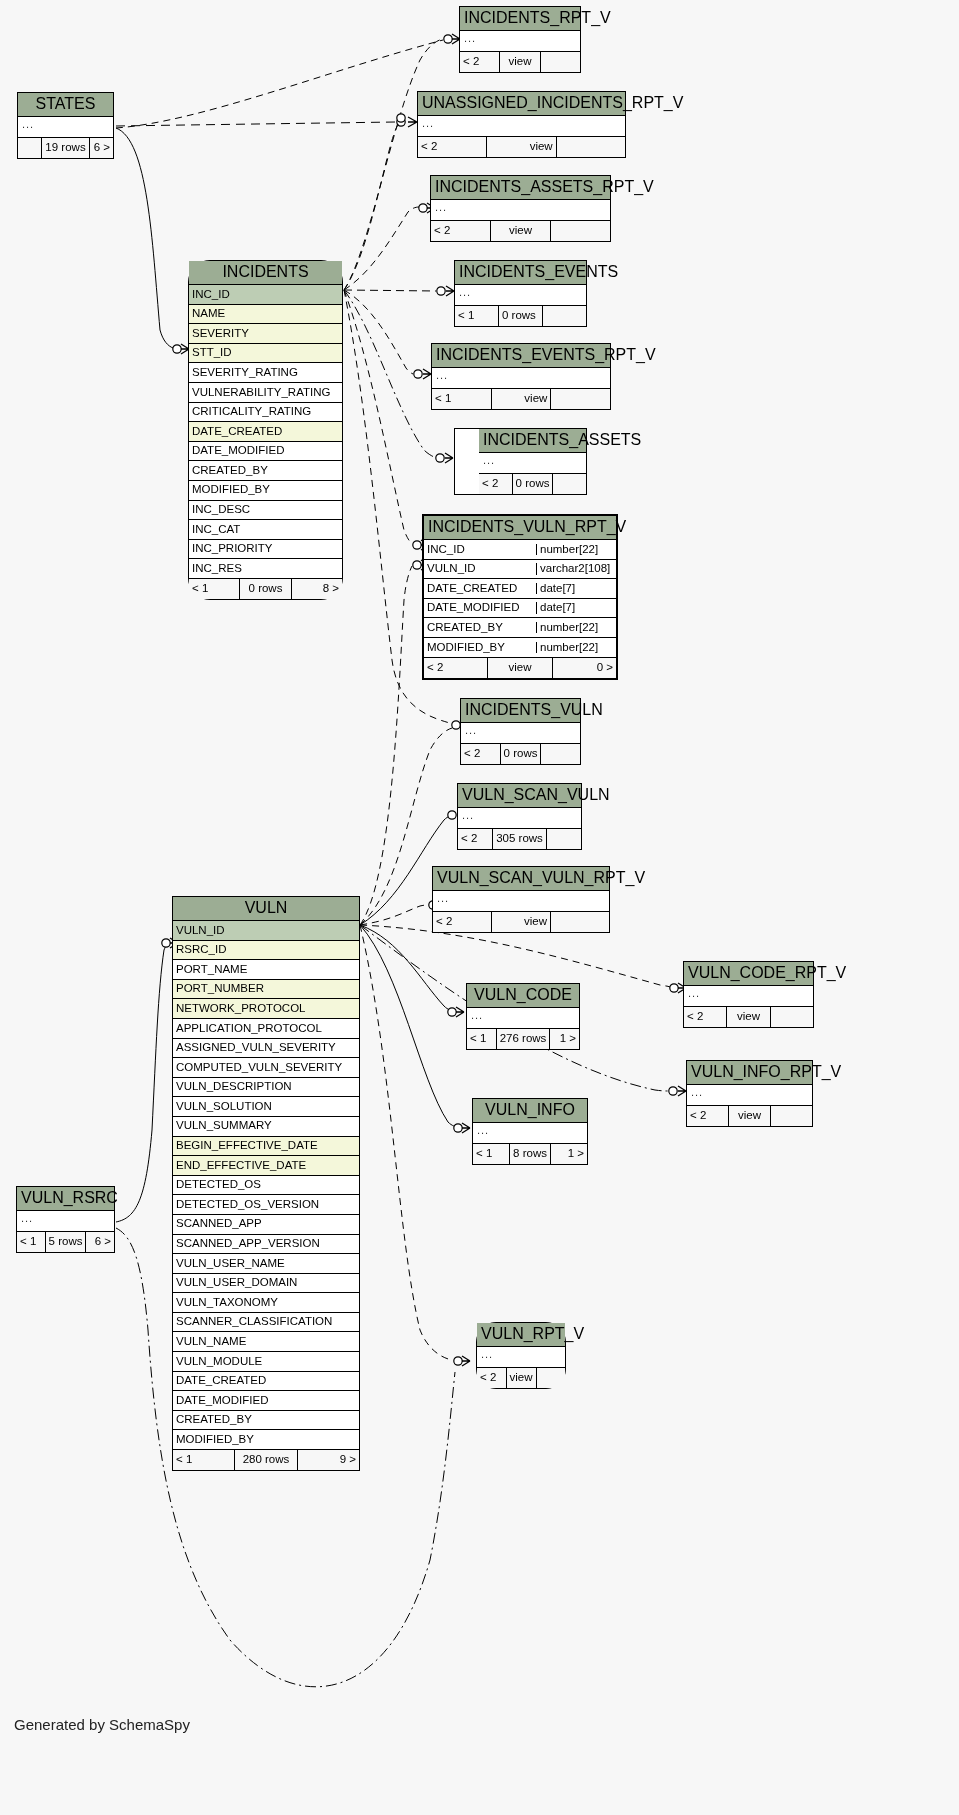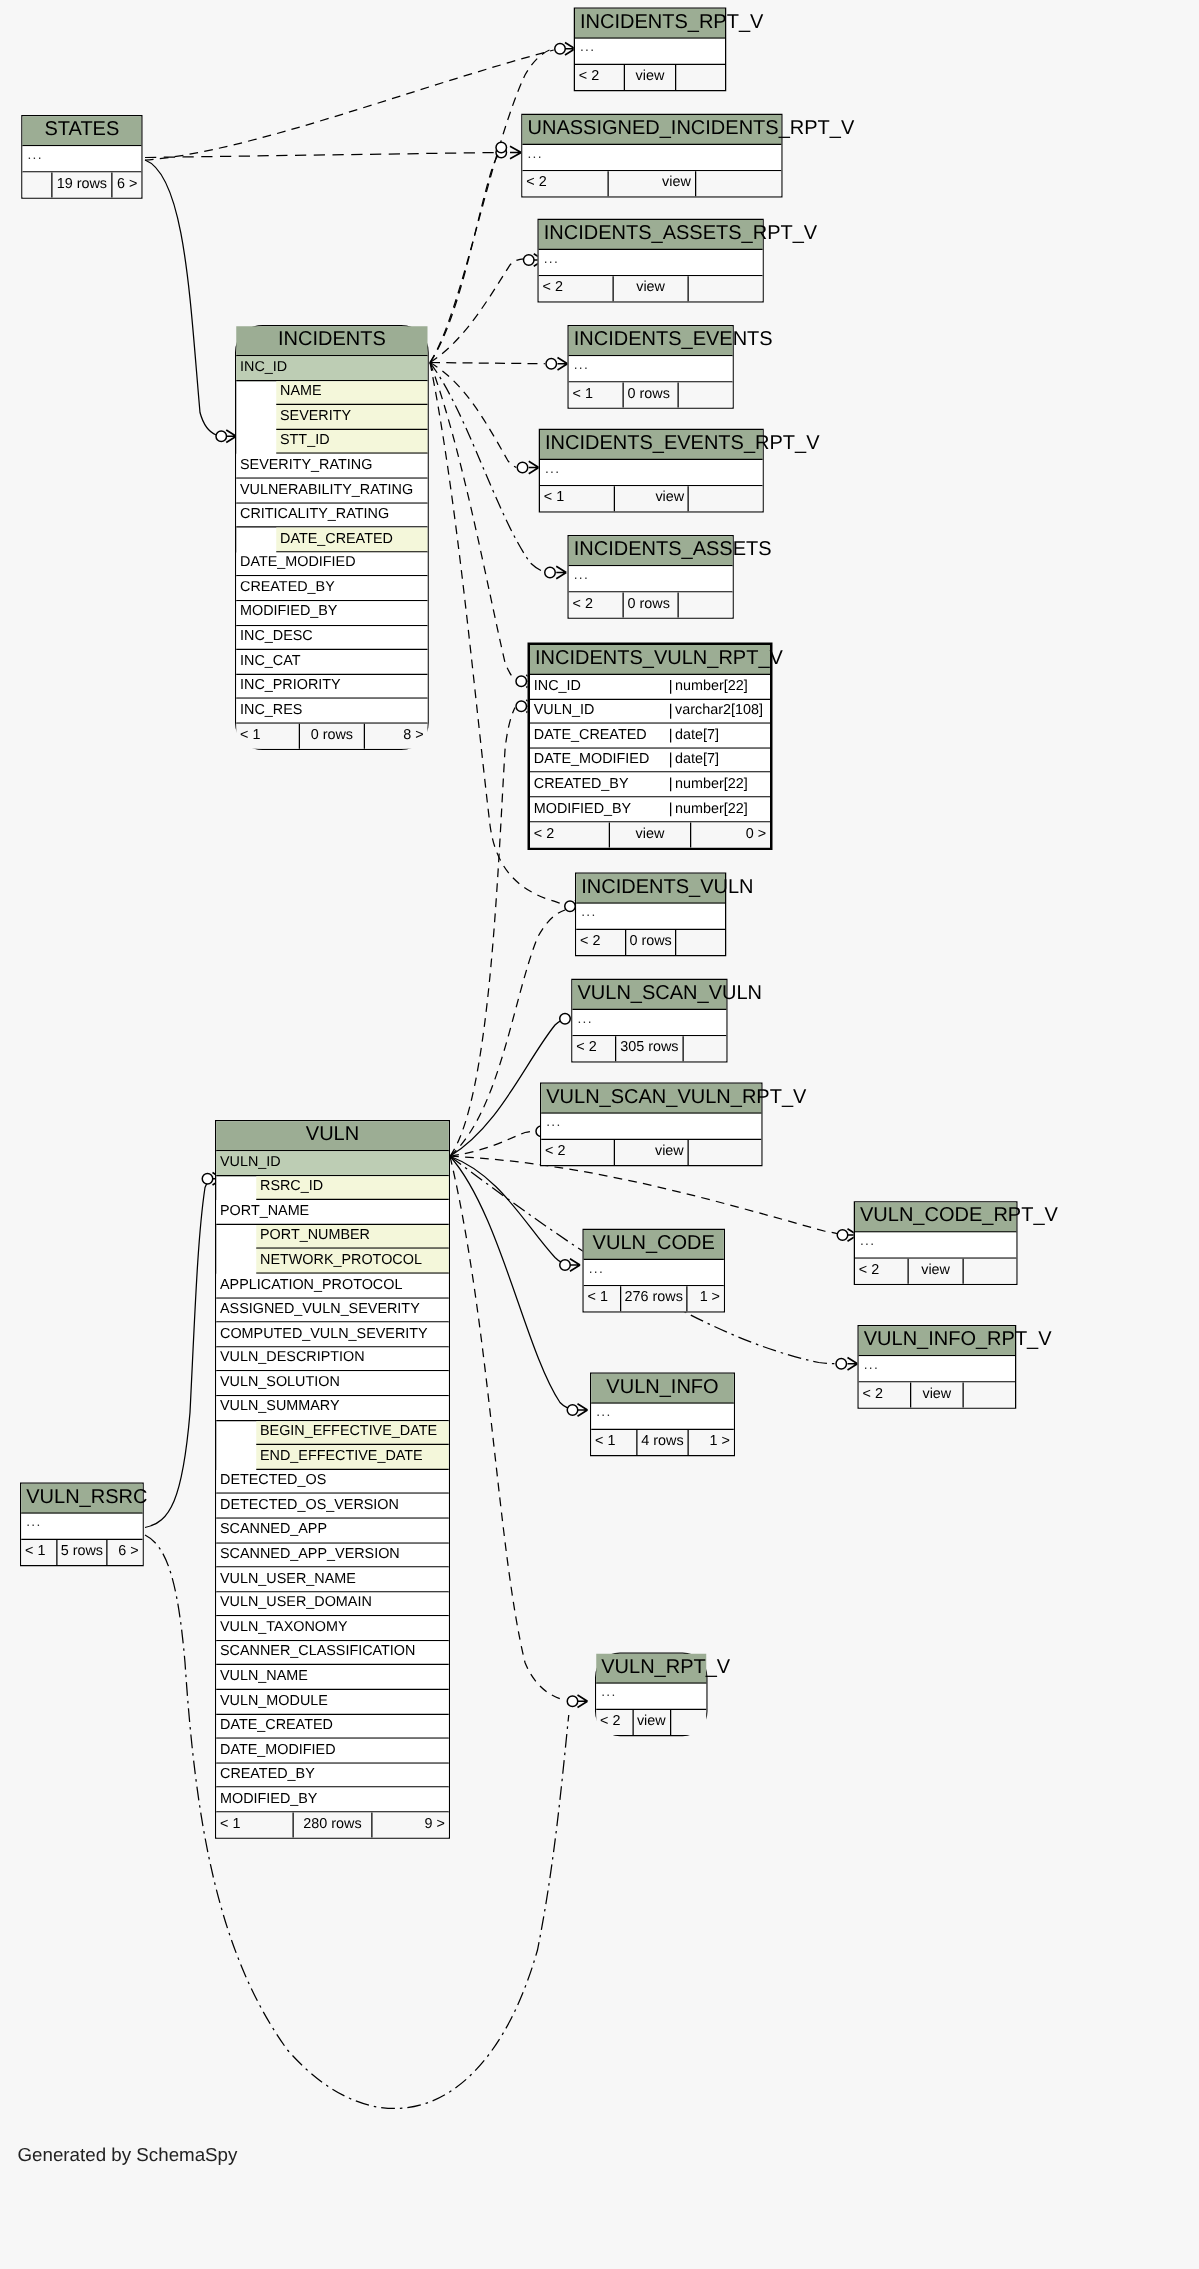--- a/index.html
+++ b/index.html
@@ -71,21 +71,21 @@
   }
   .col .ctype {
     padding: 0 3px;
     white-space: nowrap;
     border-left: 1px solid #000;
     flex: 0 0 auto;
     min-width: 80px;
     box-sizing: border-box;
   }
   .col.pk { background: #bdcdb4; }
-  .col.idx { background: #f4f7da; margin-left: 32px; }
+  .col.idx { background: #f4f7da; }
   .col.plain { background: #ffffff; }
   .ellipsis {
     background: #ffffff;
     padding: 2px 4px 5px 4px;
     border-bottom: 1px solid #000;
     color: #333;
     letter-spacing: 1px;
     font-size: 11px;
     height: 21px;
     box-sizing: border-box;
@@ -343,21 +343,21 @@
       </div>
       <div class="tbl" style="left: 431px; top: 343px; width: 180px;">
         <div class="tbl-title">INCIDENTS_EVENTS_RPT_V</div>
         <div class="ellipsis">...</div>
         <div class="foot">
           <div class="f-left">&lt; 1</div>
           <div class="f-mid ralign">view</div>
           <div class="f-right"></div>
         </div>
       </div>
-      <div class="tbl" style="left: 454px; top: 428px; width: 133px;">
+      <div class="tbl" style="left: 454px; top: 428px; width: 133px; padding-left: 24px;">
         <div class="tbl-title">INCIDENTS_ASSETS</div>
         <div class="ellipsis">...</div>
         <div class="foot">
           <div class="f-left">&lt; 2</div>
           <div class="f-mid lalign">0 rows</div>
           <div class="f-right"></div>
         </div>
       </div>
       <div class="tbl focus" style="left: 422px; top: 514px; width: 196px;">
         <div class="tbl-title">INCIDENTS_VULN_RPT_V</div>
@@ -536,21 +536,21 @@
           <div class="f-left">&lt; 2</div>
           <div class="f-mid">view</div>
           <div class="f-right"></div>
         </div>
       </div>
       <div class="tbl" style="left: 472px; top: 1098px; width: 116px;">
         <div class="tbl-title">VULN_INFO</div>
         <div class="ellipsis">...</div>
         <div class="foot">
           <div class="f-left">&lt; 1</div>
-          <div class="f-mid">4 rows</div>
+          <div class="f-mid">8 rows</div>
           <div class="f-right ralign">1 &gt;</div>
         </div>
       </div>
       <div class="tbl" style="left: 16px; top: 1186px; width: 99px;">
         <div class="tbl-title">VULN_RSRC</div>
         <div class="ellipsis">...</div>
         <div class="foot">
           <div class="f-left">&lt; 1</div>
           <div class="f-mid">5 rows</div>
           <div class="f-right ralign">6 &gt;</div>

